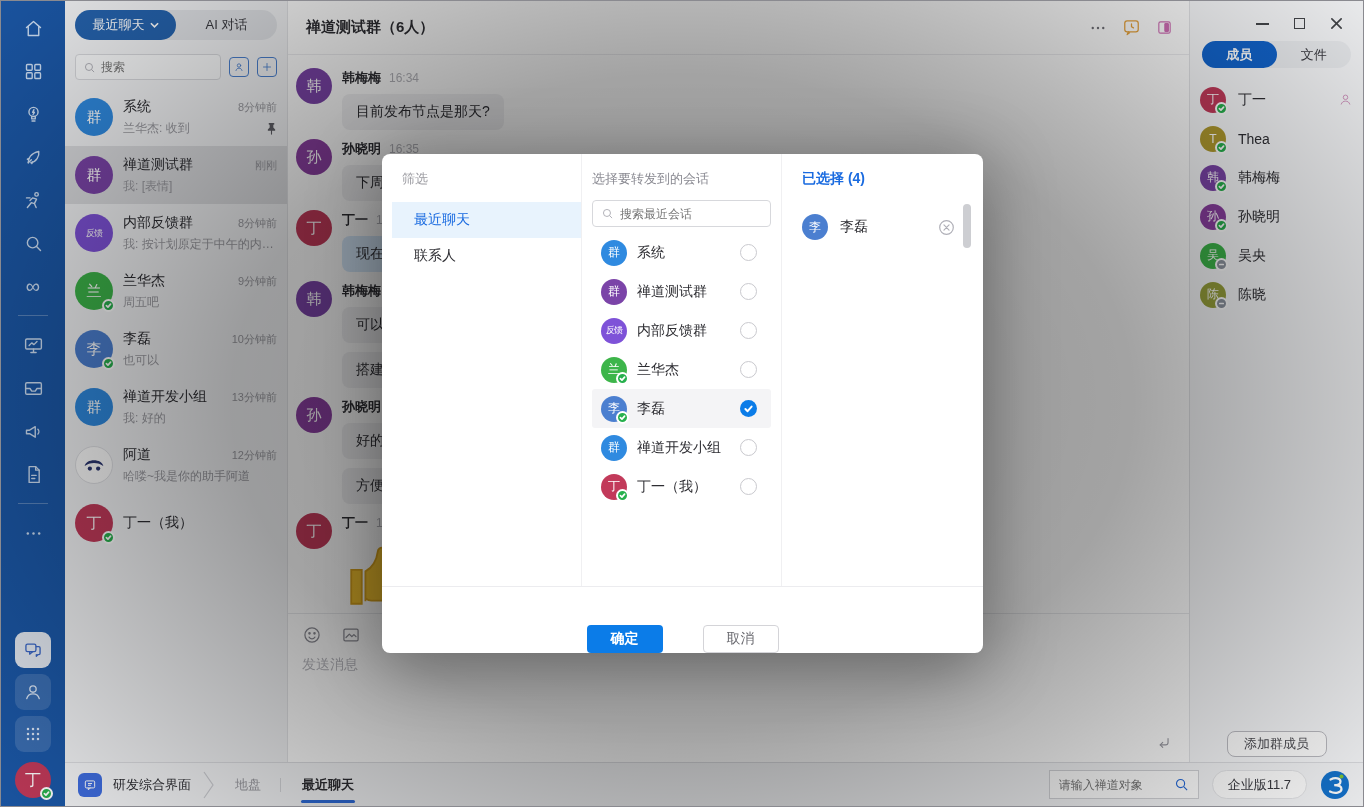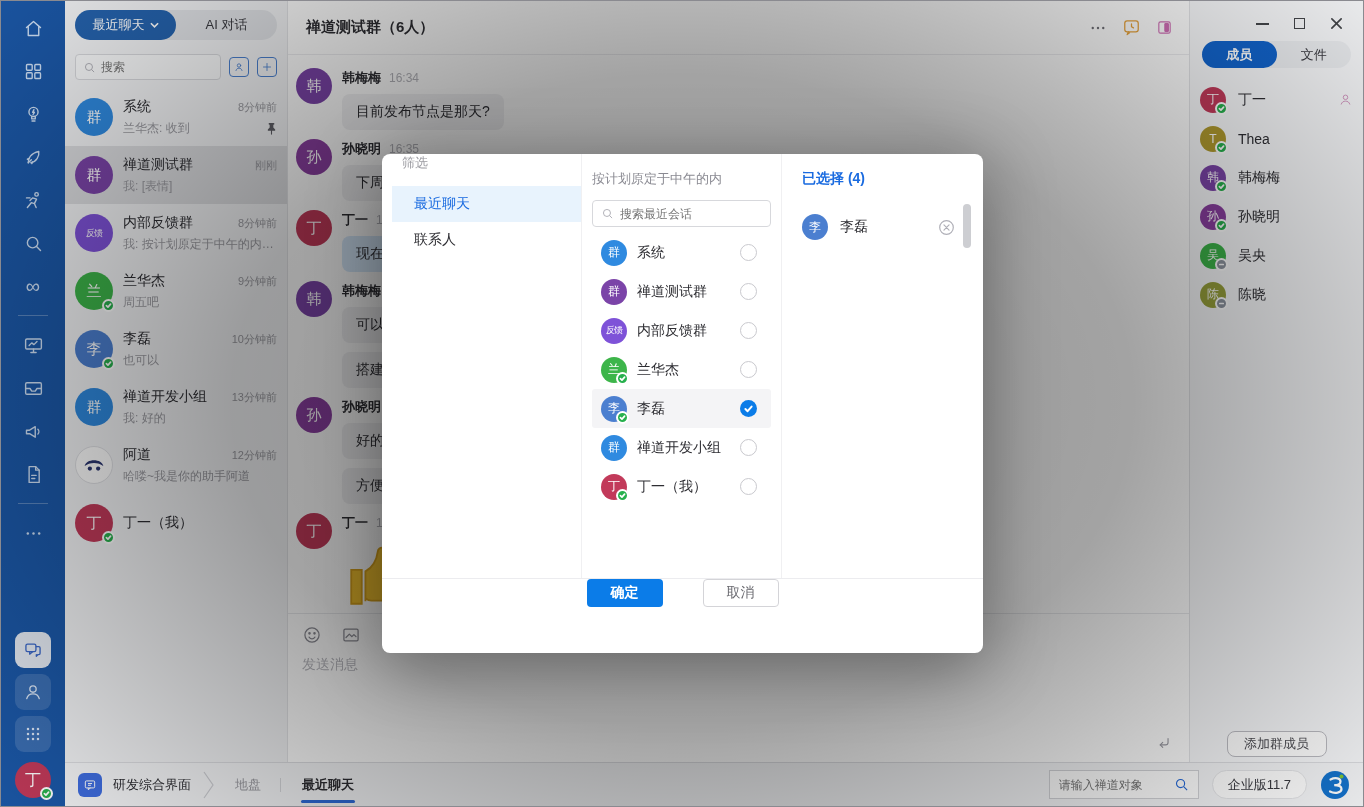--- a/index.html
+++ b/index.html
@@ -112,42 +112,42 @@
 .zt-search input{border:0;outline:0;font-size:12px;color:#333;width:100%;background:transparent}
 .zt-search .mag svg{width:15px;height:15px;stroke:#2468d8;stroke-width:1.8;fill:none}
 .ver-pill{height:29px;padding:0 15px;background:#fff;border:1px solid #e4e5e8;border-radius:15px;display:flex;align-items:center;font-size:13px;color:#3a3a40;white-space:nowrap}
 .zt-logo svg{width:30px;height:30px}
 
 
 .backdrop{position:absolute;inset:0;z-index:20;pointer-events:none;
  background:radial-gradient(ellipse 940px 680px at 681px 400px,rgba(0,0,0,.43) 0%,rgba(0,0,0,.36) 48%,rgba(0,0,0,.02) 100%)}
 .modal{position:absolute;left:381px;top:153px;width:601px;height:499px;background:#fff;border-radius:8px;z-index:30;box-shadow:0 12px 70px rgba(0,0,0,.4);display:flex;flex-direction:column;overflow:hidden}
 .modal-body{flex:1;display:flex;min-height:0}
-.m-col1{width:200px;border-right:1px solid #f0f0f2;}
+.m-col1{width:200px;border-right:1px solid #f0f0f2;padding-top:16px}
 .m-col1-title{margin:0 0 14px 20px;font-size:13px;color:#9a9aa0}
 .f-item{height:36px;display:flex;align-items:center;padding-left:22px;margin-left:10px;font-size:14px;color:#2e2e33}
 .f-item.active{background:#e8f3fd;color:#1a6be0}
 .m-col2{width:200px;border-right:1px solid #f0f0f2;padding-top:16px}
 .m-col2-title{margin-left:10px;font-size:13px;color:#8a8a92}
 .m-search{margin:12px 10px 6px;height:27px;border:1px solid #d7d8dc;border-radius:4px;display:flex;align-items:center;padding:0 8px;gap:6px}
 .m-search input{border:0;outline:0;font-size:12px;color:#6d28d9;width:100%}
 .conv-row{height:39px;display:flex;align-items:center;gap:10px;margin:0 10px;padding:0 14px 0 9px;border-radius:3px}
 .conv-row.checked{background:#f4f4f6}
 .conv-name{font-size:14px;color:#2e2e33;white-space:nowrap}
 .radio{width:17px;height:17px;border:1px solid #c9c9ce;border-radius:50%;margin-left:auto;flex:none}
 .radio.on{background:#0b7ce8;border:0;display:flex;align-items:center;justify-content:center}
 .radio.on svg{width:9px;height:8px;stroke:#fff;stroke-width:2.2;fill:none;stroke-linecap:round;stroke-linejoin:round}
 .m-col3{flex:1;padding:16px 20px 0;position:relative}
 .sel-title{font-size:14px;font-weight:bold;color:#1a6be0}
 .sel-row{display:flex;align-items:center;gap:12px;margin-top:26px}
 .sel-name{font-size:14px;color:#2e2e33}
 .remove{margin-left:auto;margin-right:8px}
 .remove svg{width:17px;height:17px;stroke:#b0b0b8;stroke-width:1.4;fill:none;stroke-linecap:round}
 .m-scroll{position:absolute;right:12px;top:50px;width:8px;height:44px;background:#cdced2;border-radius:4px}
-.modal-footer{height:75px;border-top:1px solid #ececef;display:flex;align-items:flex-start;justify-content:center;gap:40px;flex:none}
+.modal-footer{height:67px;border-top:1px solid #ececef;display:flex;align-items:flex-end;justify-content:center;gap:40px;flex:none}
 .btn-primary{width:76px;height:28px;background:#0b7ce8;color:#fff;border-radius:4px;font-size:14px;font-weight:bold;display:flex;align-items:center;justify-content:center}
 .btn-default{width:76px;height:28px;background:#fff;border:1px solid #d4d4d8;color:#6a6a70;border-radius:4px;font-size:14px;display:flex;align-items:center;justify-content:center}
 </style>
 </head>
 <body>
 
 <div id="app">
 
   <div class="navbar">
     <div class="nav-ic">
@@ -697,21 +697,21 @@
   <div class="backdrop"></div>
 
   <div class="modal">
     <div class="modal-body">
       <div class="m-col1">
         <div class="m-col1-title">筛选</div>
         <div class="f-item active">最近聊天</div>
         <div class="f-item">联系人</div>
       </div>
       <div class="m-col2">
-        <div class="m-col2-title">按计划原定于中午的内</div>
+        <div class="m-col2-title">选择要转发到的会话</div>
         <div class="m-search">
           <svg viewBox="0 0 24 24">
               <circle cx="11" cy="11" r="6.5"></circle>
               <path d="M16 16l4.5 4.5"></path>
             </svg>
           <input placeholder="搜索最近会话" style="">
         </div>
         <div class="conv-row">
           <div class="avatar av26 av-blue">
               <span>群</span>

